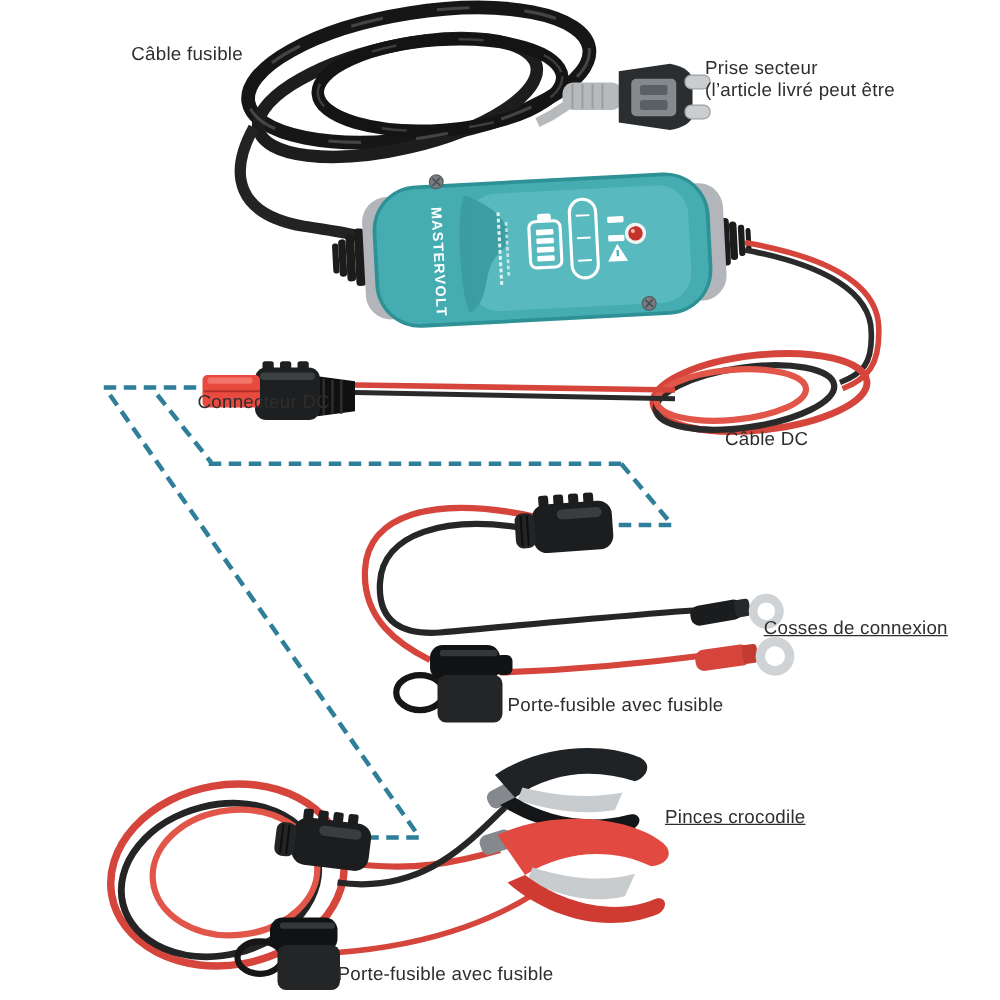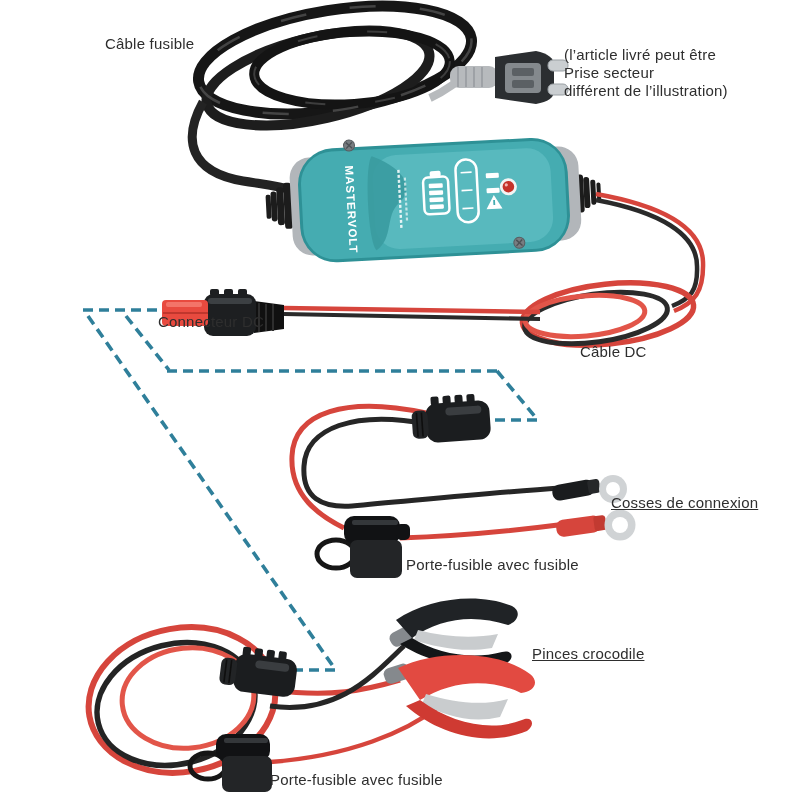--- a/index.html
+++ b/index.html
@@ -239,23 +239,22 @@
       <path d="M398,668 C440,648 502,652 530,674 C540,682 534,692 521,693 C490,678 452,680 420,700 Z" fill="#e24a41"></path>
       <path d="M426,694 C455,703 482,706 508,699 L500,717 C470,724 444,715 422,704 Z" fill="#c9ccce"></path>
       <path d="M420,700 C452,724 492,732 522,720 C532,715 536,725 527,731 C486,748 438,734 406,706 Z" fill="#cf3a32"></path>
     </g>
   </g>
 </svg>
 
   <div class="label" style="left:105px;top:35px;">Câble fusible</div>
 
   <div class="label multi" style="left:564px;top:46px;">
+    <div>Prise secteur</div>
     <div>(l’article livré peut être</div>
-    <div>Prise secteur</div>
-    <div>différent de l’illustration)</div>
   </div>
 
   <div class="label" style="left:158px;top:272px;margin-top:41px;">Connecteur DC</div>
 
   <div class="label" style="left:580px;top:343px;">Câble DC</div>
 
   <div class="label" style="left:611px;top:494px;text-decoration:underline;">Cosses de connexion</div>
 
   <div class="label" style="left:406px;top:556px;">Porte-fusible avec fusible</div>
 

